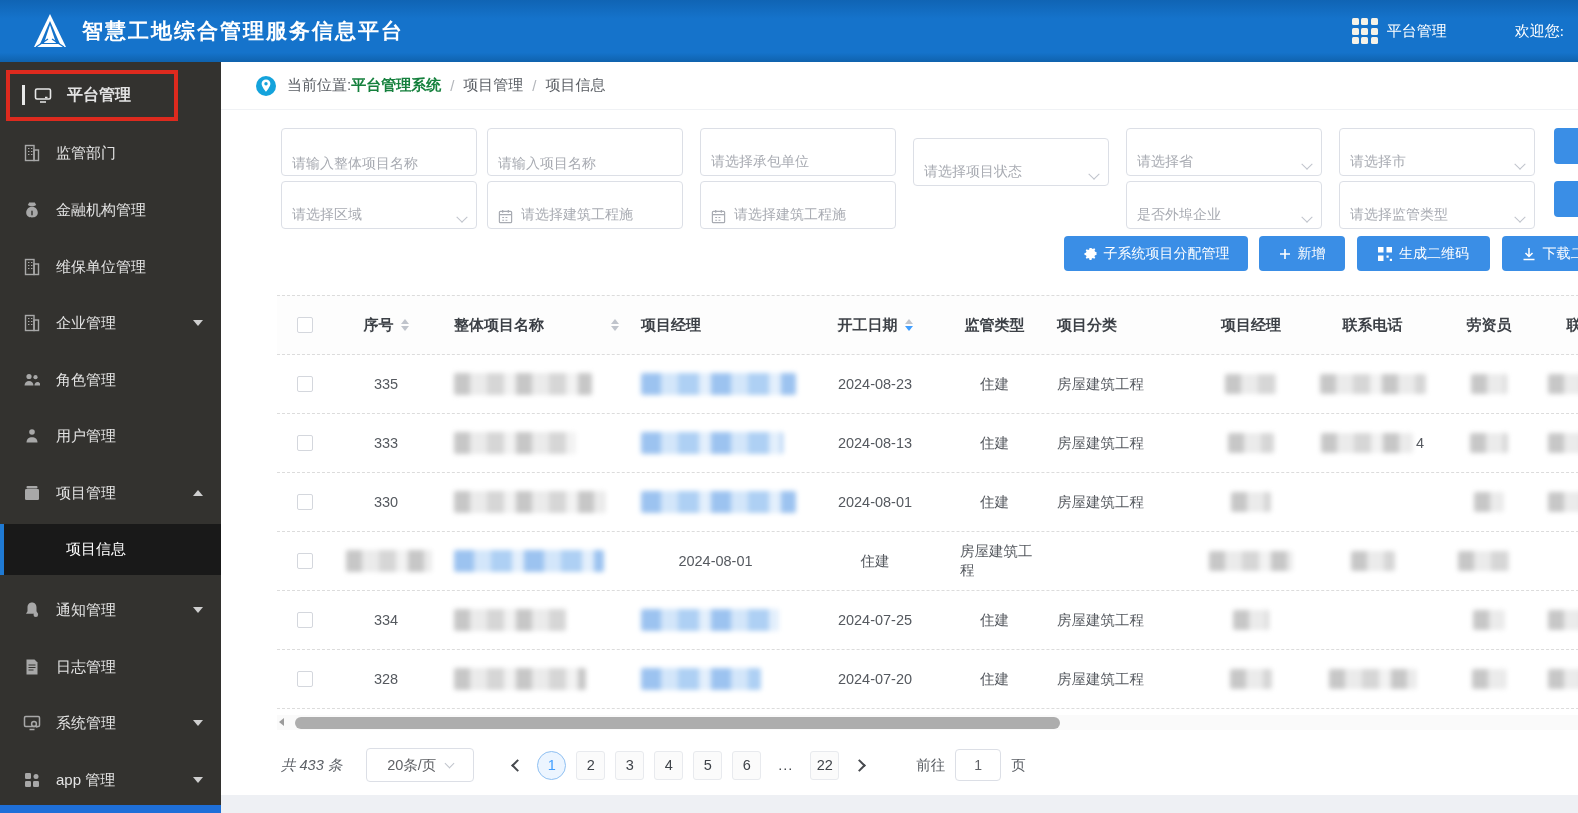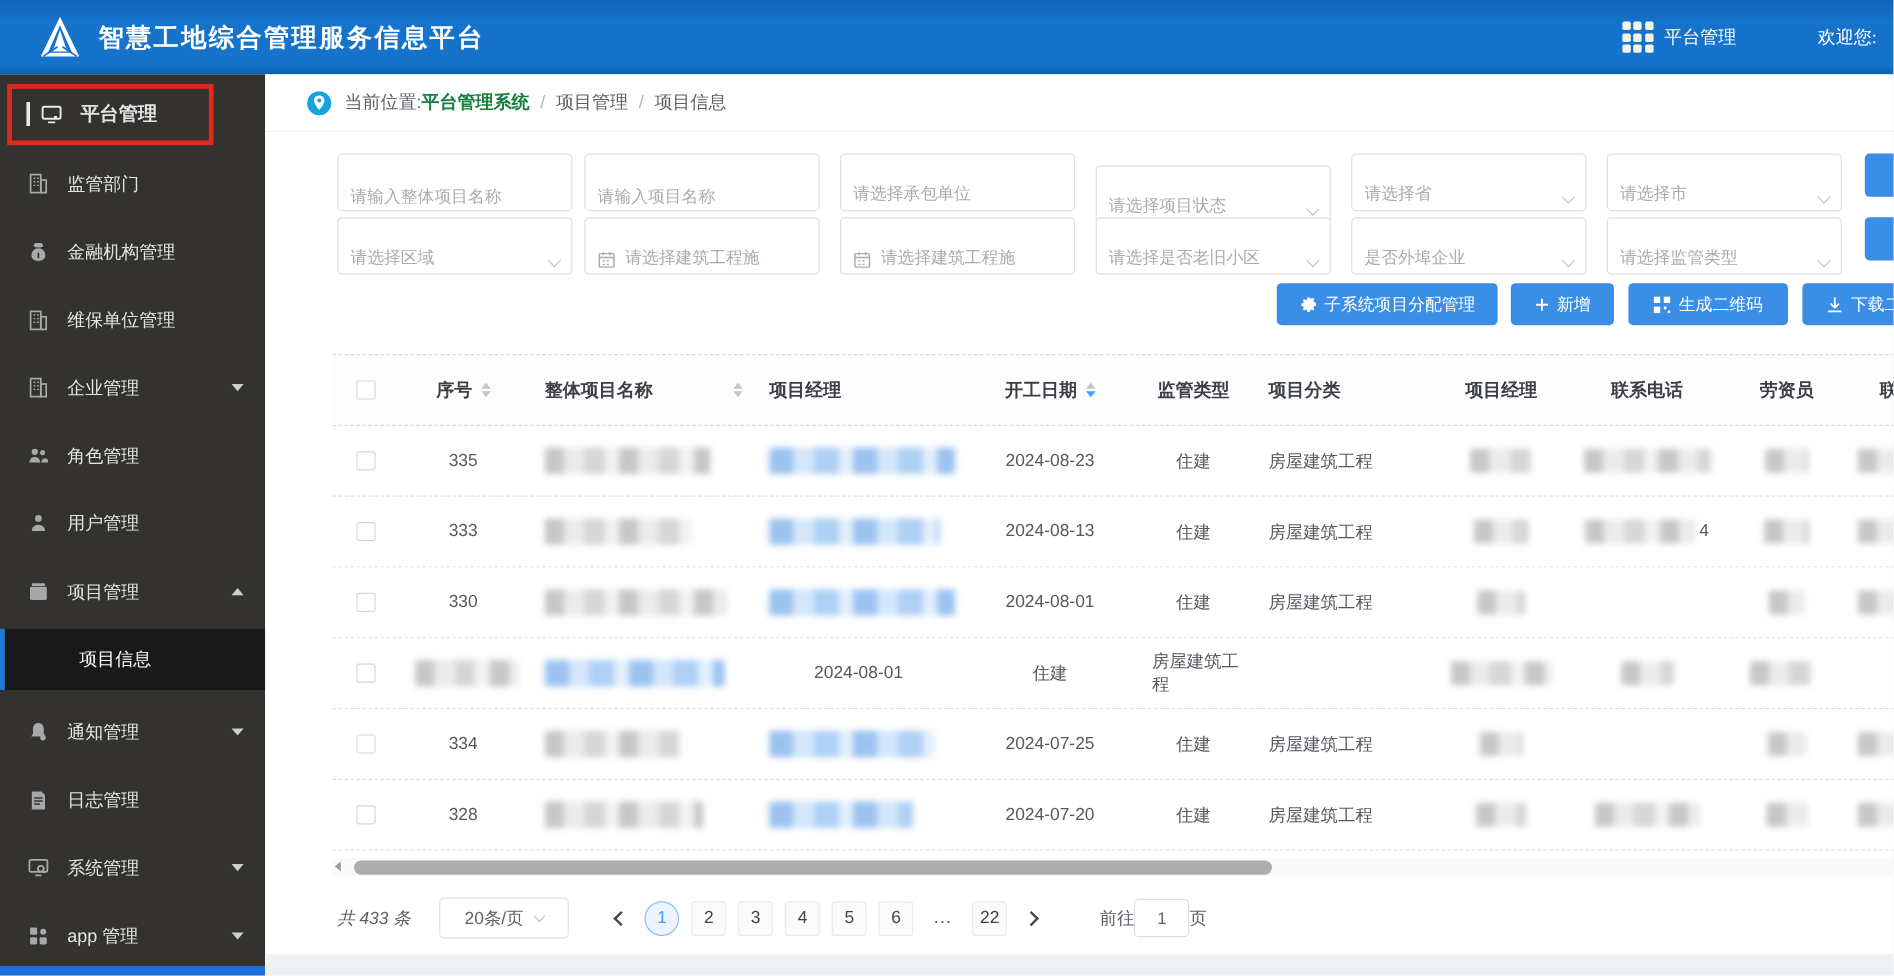--- a/index.html
+++ b/index.html
@@ -105,21 +105,21 @@
                      transform:rotate(45deg); margin-top:-3px; }
   .pg .nav { width:30px; height:30px; display:flex; align-items:center; justify-content:center; cursor:pointer; }
   .pg .nav .ch { width:9px; height:9px; border-right:2px solid #46494e; border-bottom:2px solid #46494e; }
   .pg .nav .ch.l { transform:rotate(135deg); }
   .pg .nav .ch.r { transform:rotate(-45deg); }
   .pg .pprev { margin-left:28px; }
   .pg .pnum { min-width:29px; height:29px; margin:0 5px; display:flex; align-items:center; justify-content:center;
               border:1px solid #e8eaee; border-radius:3px; background:#fbfbfb; color:#3f4349; cursor:pointer; }
   .pg .pnum.cur { border:1px solid #8fc0f2; border-radius:50%; background:#ecf5ff; color:#409eff; }
   .pg .pdots { border:none; background:transparent; letter-spacing:1px; }
-  .pg .goto { margin-left:42px; display:flex; align-items:center; }
+  .pg .goto { margin-left:42px; display:flex; align-items:center; gap:10px; }
   .pg .goto input { width:46px; height:32px; border:1px solid #dcdfe6; border-radius:4px; text-align:center;
                     font-size:14px; color:#606266; outline:none; font-family:inherit; }
 </style>
 </head>
 <body>
 
 <div class="page">
 
   <header class="hdr">
     <svg class="hdr-logo" viewBox="0 0 40 40">
@@ -319,24 +319,20 @@
       <span class="ph">请选择建筑工程施</span>
     </div>
     <div class="fctl" style="left:479px; top:119px">
       <svg class="cal" viewBox="0 0 16 16" fill="none" stroke="#a8abb2" stroke-width="1.3">
         <rect x="1.5" y="2.5" width="13" height="12" rx="1"></rect>
           <path d="M1.5 6h13M5 1v3M11 1v3"></path>
         <path d="M4.5 9h2M8 9h2M4.5 12h2M8 12h2" stroke-width="1.1"></path>
       </svg>
       <span class="ph">请选择建筑工程施</span>
     </div>
-    <div class="fctl" style="left:692px; top:119px">
-      <span class="ph">请选择是否老旧小区</span>
-        <span class="chev"></span>
-    </div>
     <div class="fctl" style="left:905px; top:119px">
       <span class="ph">是否外埠企业</span>
         <span class="chev"></span>
     </div>
     <div class="fctl" style="left:1118px; top:119px">
       <span class="ph">请选择监管类型</span>
         <span class="chev"></span>
     </div>
     <div class="edge-btn" style="left:1333px; top:119px"></div>
 

